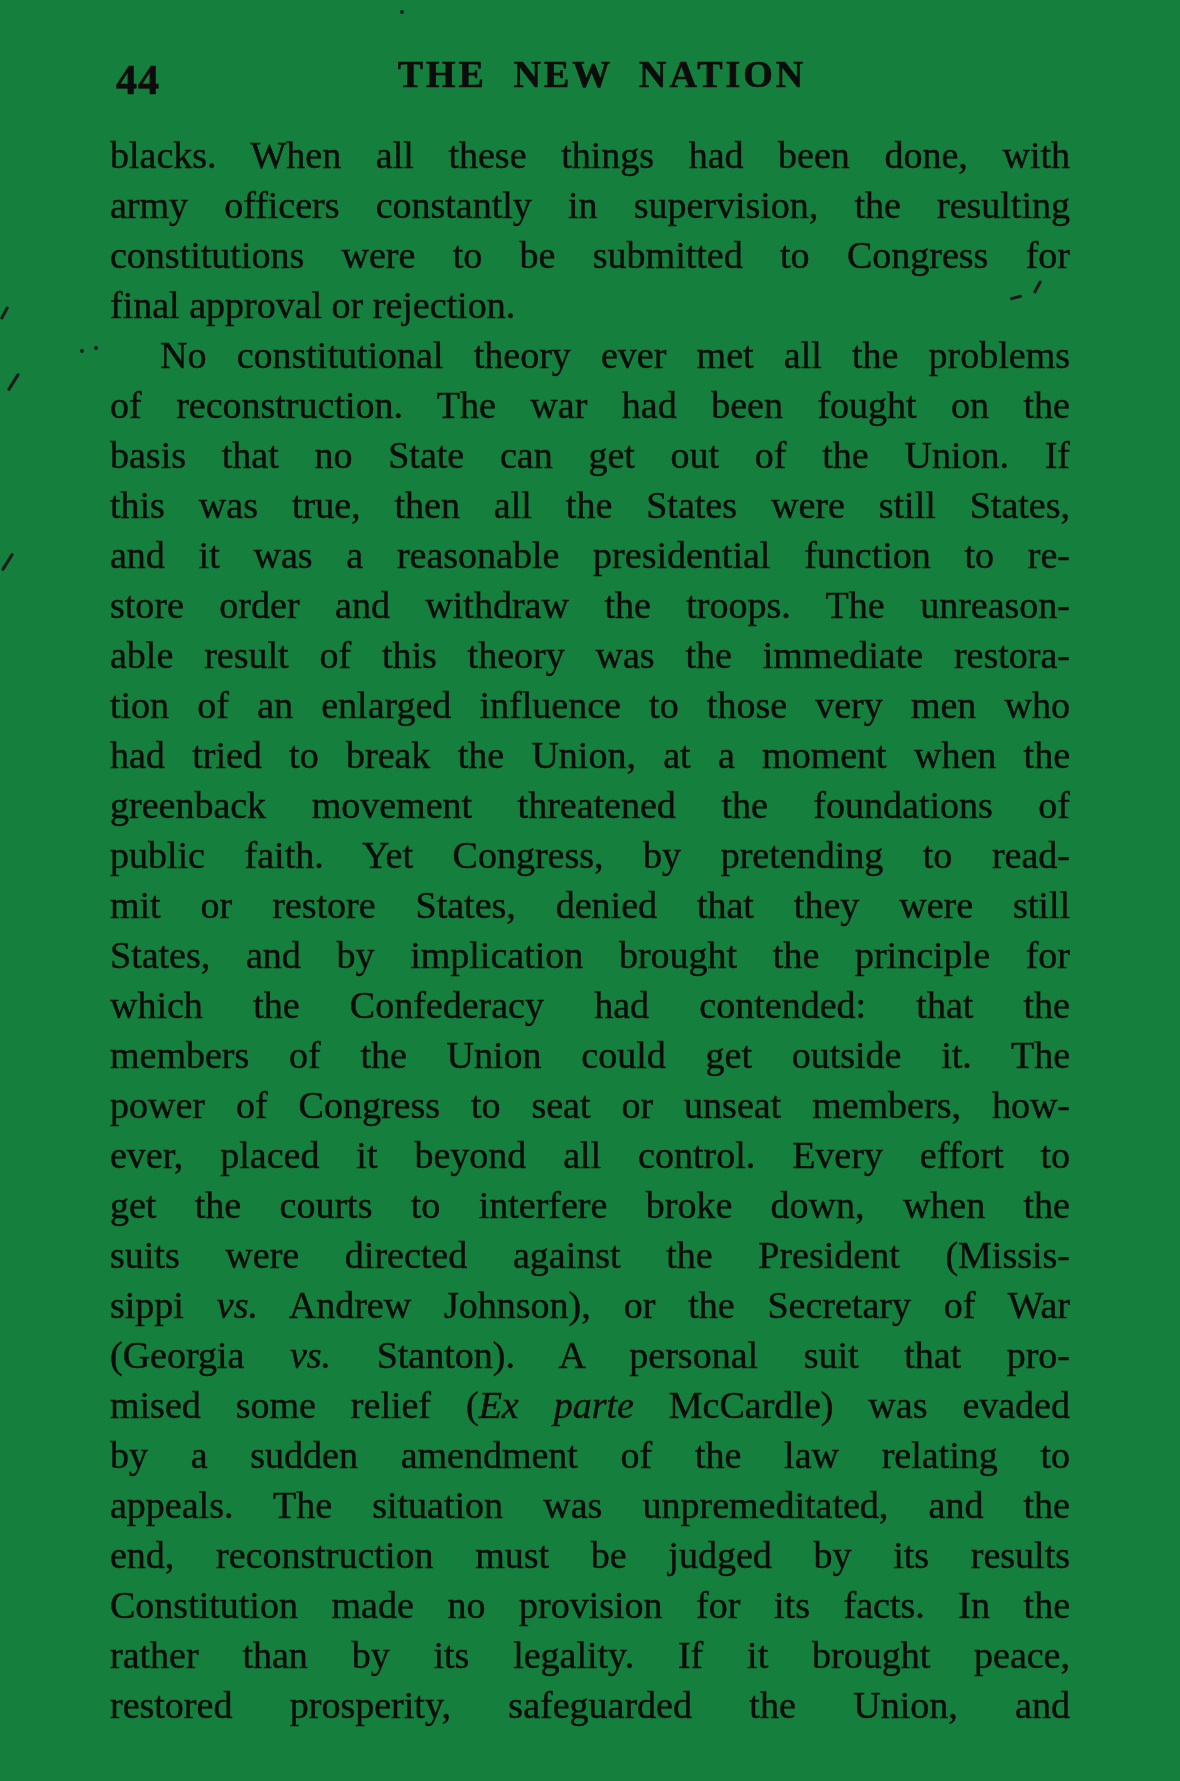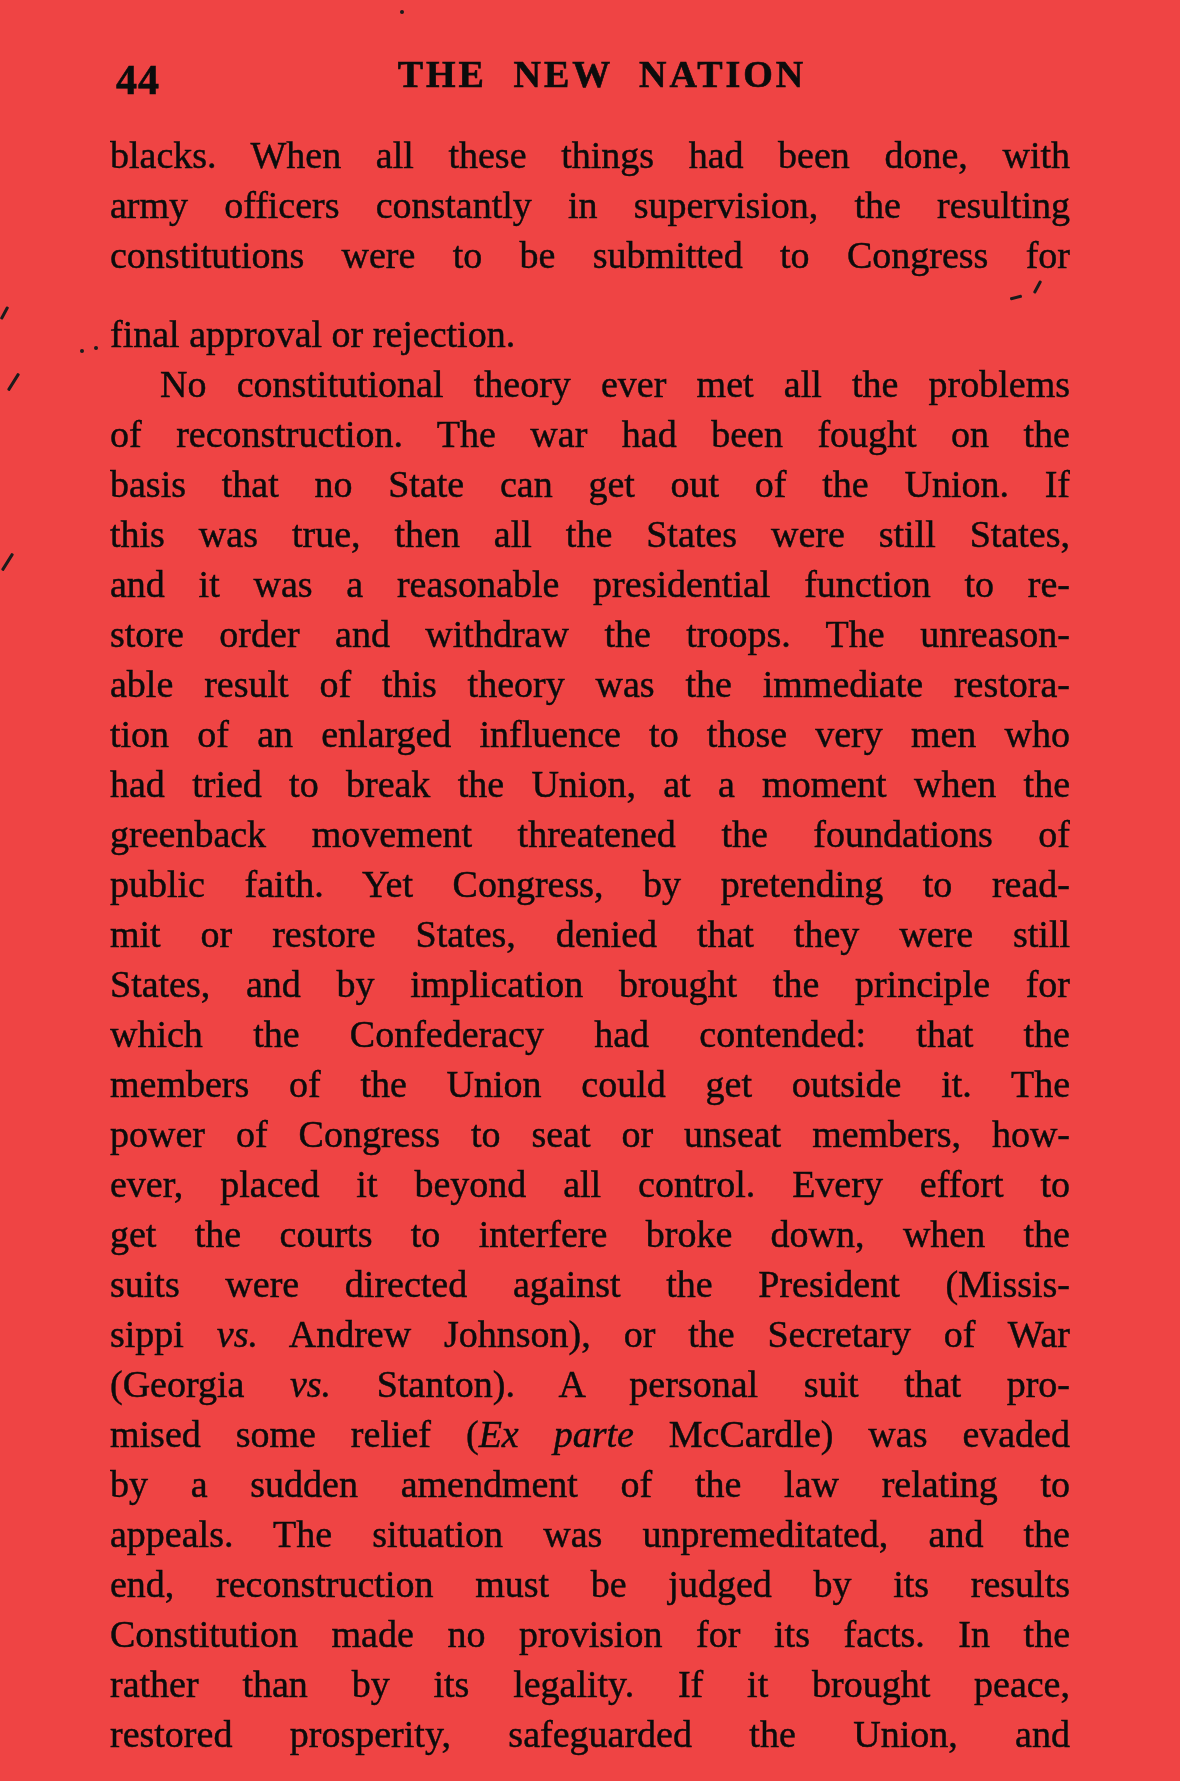--- a/index.html
+++ b/index.html
@@ -1,35 +1,35 @@
 <!DOCTYPE html>
 <html><head>
 <meta charset="utf-8">
 <style>
   html,body{margin:0;padding:0;background:#ffffff;}
   .page{
-    position:relative;width:1180px;height:1781px;background:#ef4444;
+    position:relative;width:1180px;height:1781px;background:#15803d;
     font-family:"Liberation Serif",serif;color:#0c0c0c;overflow:hidden;
   }
   .pagenum{
     position:absolute;left:116px;top:56px;font-size:42px;font-weight:bold;
     letter-spacing:1px;-webkit-text-stroke:0.6px #0c0c0c;
   }
   .running-head{
     position:absolute;left:122px;top:52px;width:960px;text-align:center;
     font-size:38px;font-weight:bold;letter-spacing:3px;word-spacing:14px;
     -webkit-text-stroke:0.6px #0c0c0c;
   }
   .body-text{position:absolute;left:110px;top:130px;width:960px;}
   .line{
     height:50px;line-height:50px;font-size:38px;
     text-align:justify;text-align-last:justify;
     overflow:hidden;-webkit-text-stroke:0.45px #0c0c0c;
   }
-  .line.left{text-align:left;text-align-last:left;margin-top:29px;}
+  .line.left{text-align:left;text-align-last:left;}
   .line.indent{padding-left:50px;}
   .line i{font-style:italic;}
   .speck{position:absolute;background:#1b1b1b;border-radius:1px;}
   .s-dot{width:4px;height:4px;border-radius:50%;}
   .s-tick{width:3px;height:14px;transform:rotate(28deg);}
   .s-slash{width:3px;height:20px;transform:rotate(32deg);}
   .s-dash{width:12px;height:3px;transform:rotate(-14deg);}
 </style>
 </head>
 <body>

